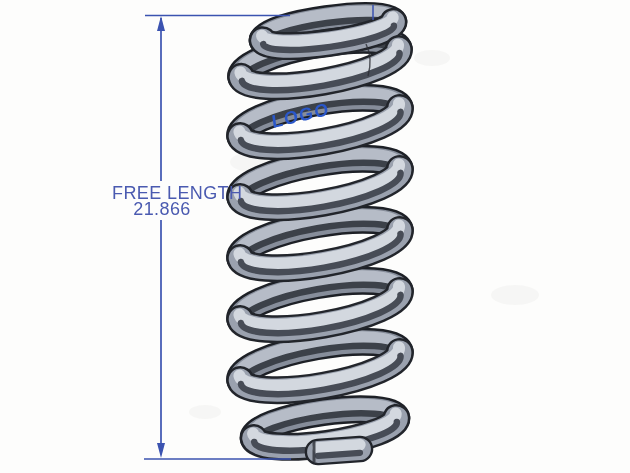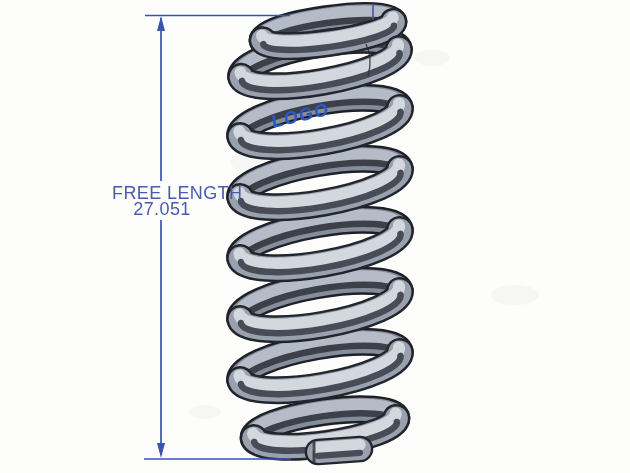--- a/index.html
+++ b/index.html
@@ -151,16 +151,16 @@
         <line x1="161" y1="18" x2="161" y2="181"></line>
         <line x1="161" y1="220" x2="161" y2="452"></line>
         <line x1="373" y1="5" x2="373" y2="20" opacity="0.9"></line>
         <polygon points="161,16 157,31 165,31" fill="#3b53b0" stroke="none"></polygon>
         <polygon points="161,458 157,443 165,443" fill="#3b53b0" stroke="none"></polygon>
       </g>
     </svg>
 
   <div class="dim-text dim-label">FREE LENGTH</div>
 
-  <div class="dim-text dim-value">27.051</div>
+  <div class="dim-text dim-value">21.866</div>
 
   <div class="logo-text">LOGO</div>
 </div>
 
 </body></html>

